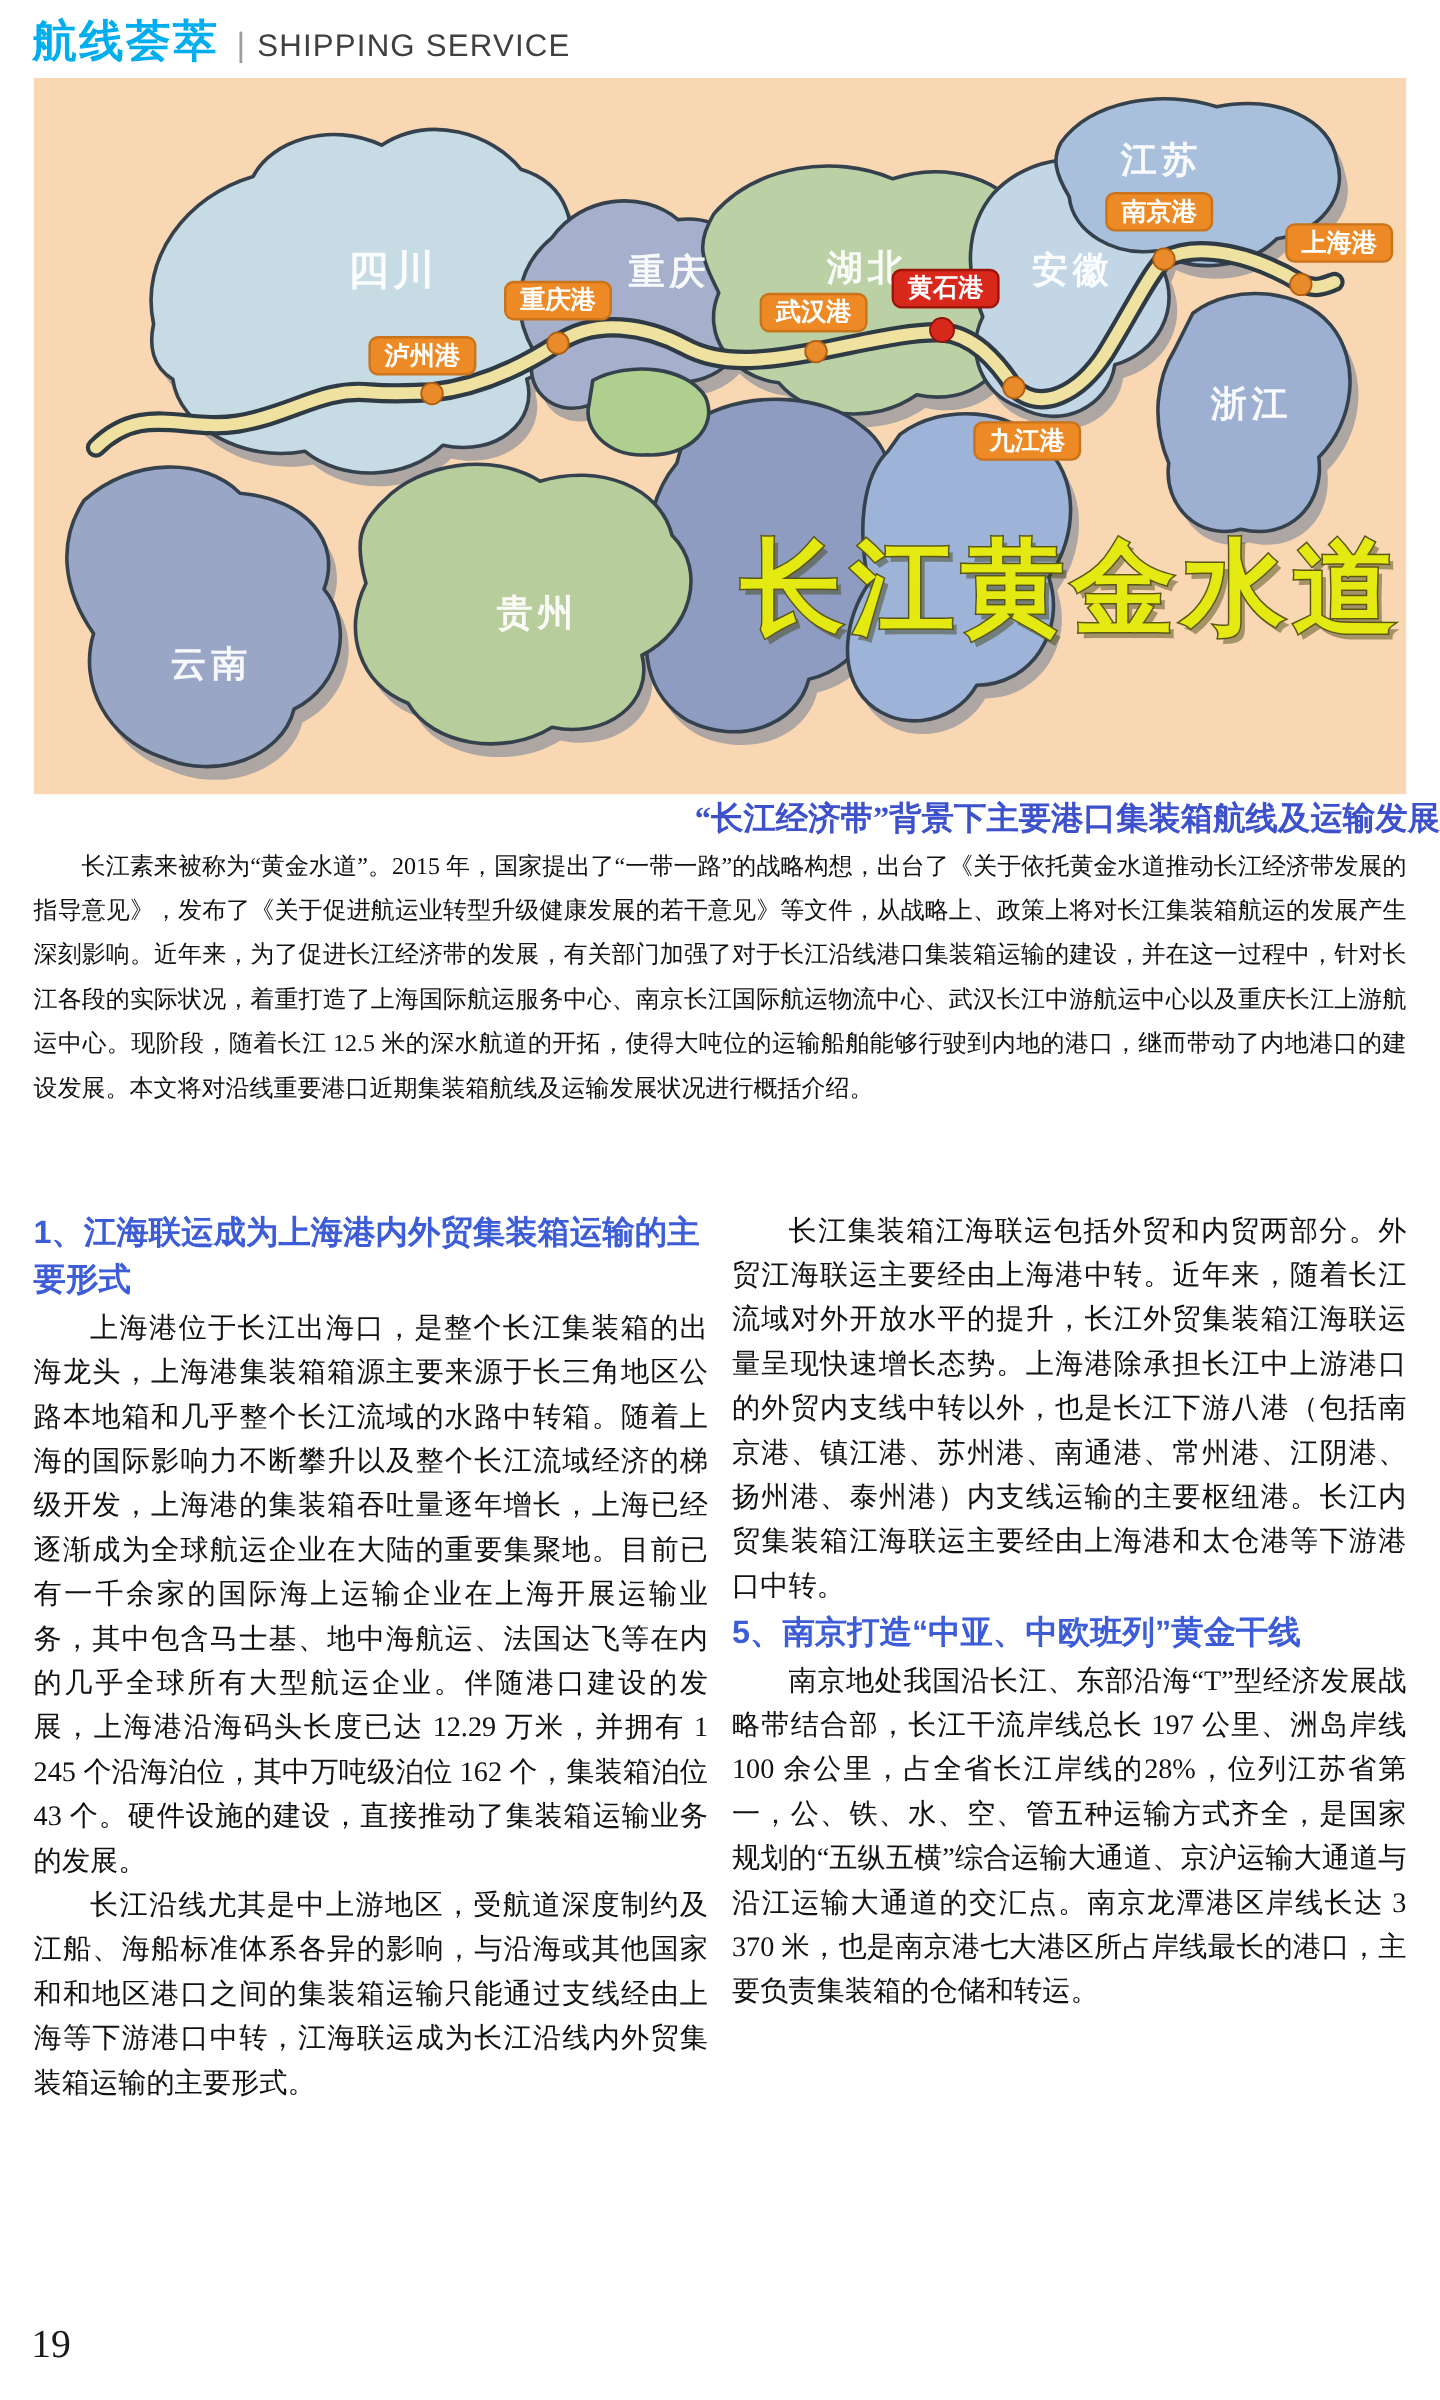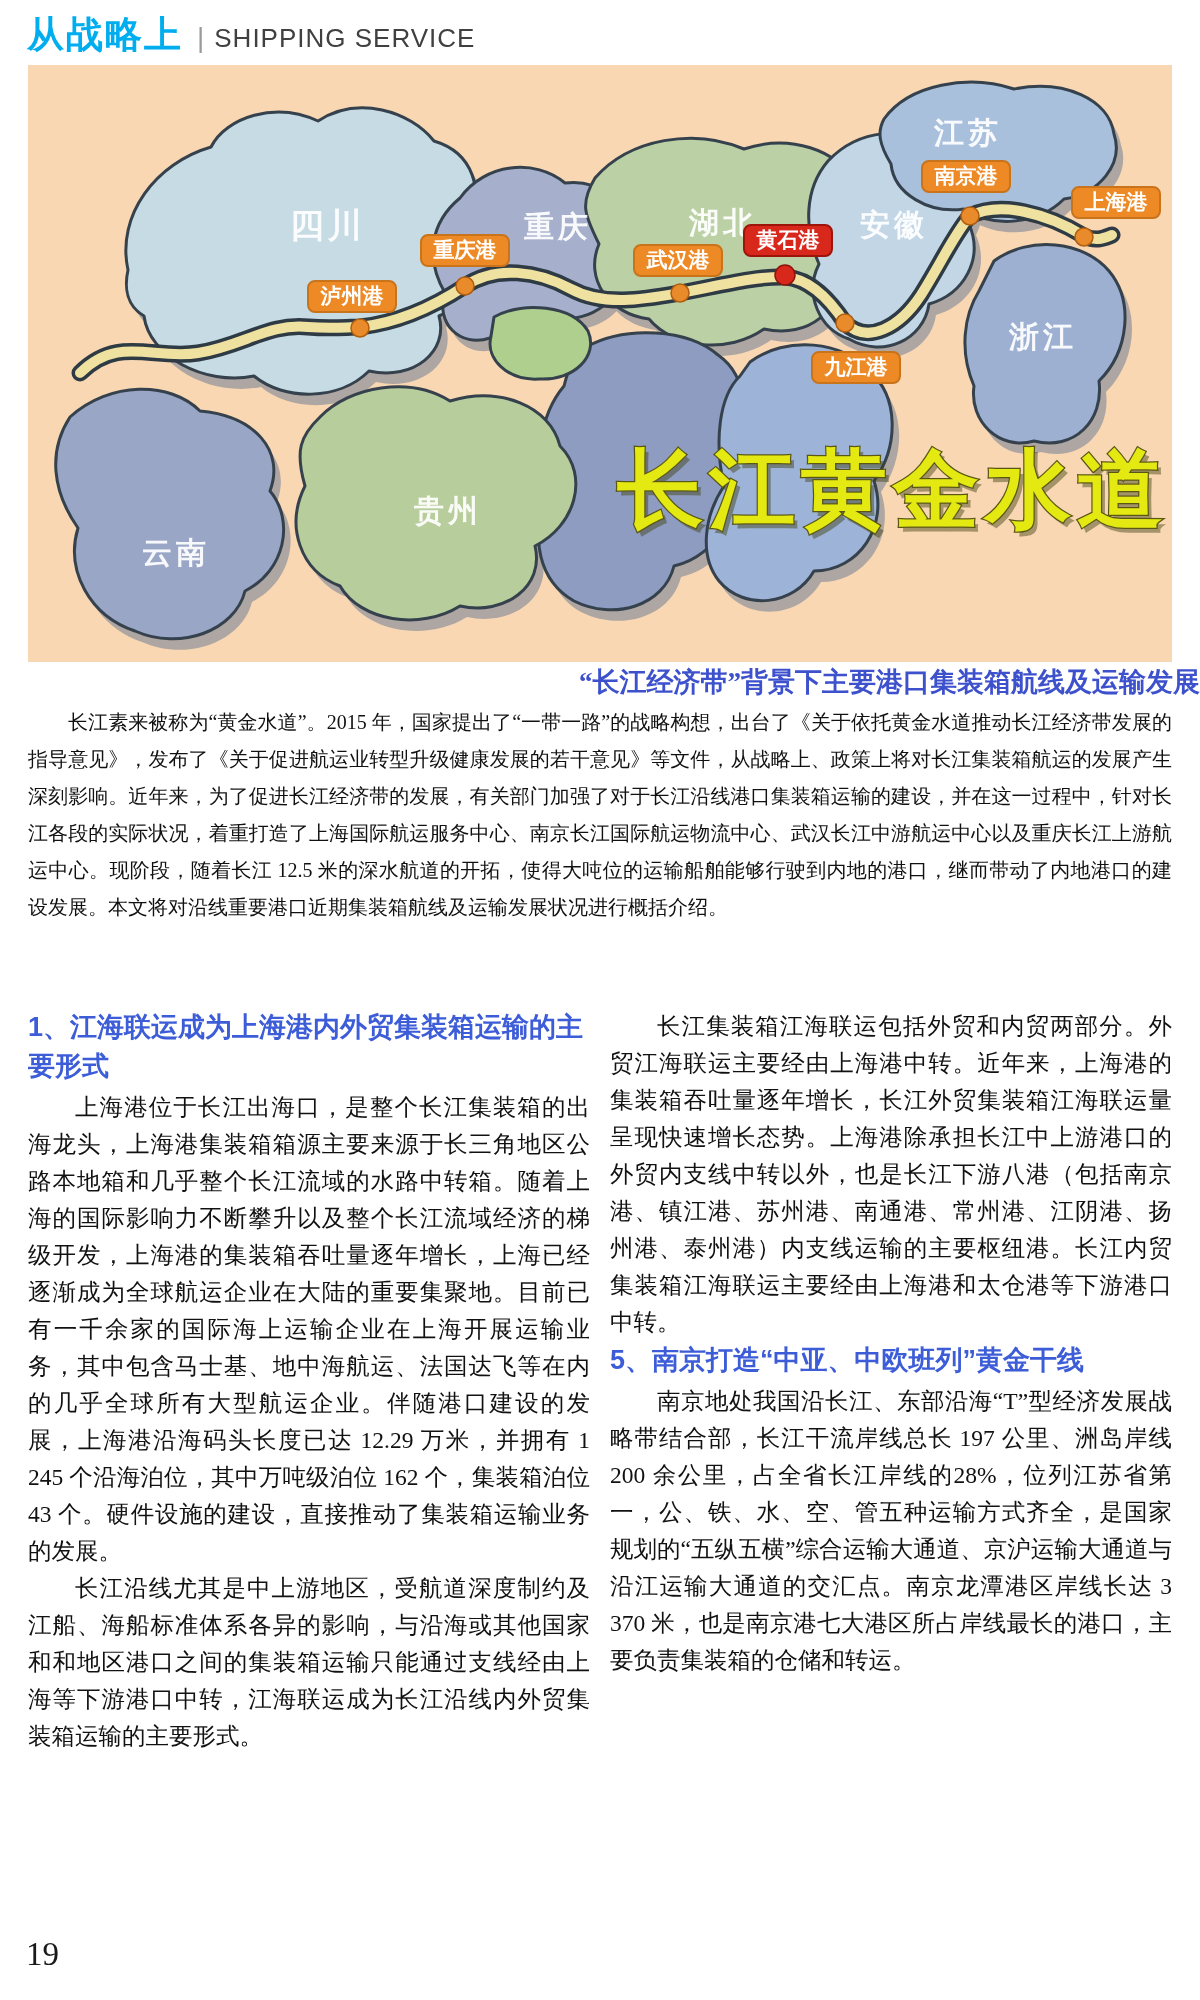--- a/index.html
+++ b/index.html
@@ -71,21 +71,21 @@
     font-size:86px; font-weight:bold; fill:#3f3f10; opacity:.45;
     letter-spacing:6px; text-anchor:middle;
   }
 </style>
 </head>
 <body>
 
 <div class="page">
 
   <div class="hdr">
-    <span class="zh">从战略上</span>
+    <span class="zh">航线荟萃</span>
     <span class="sep">|</span>
     <span class="en">SHIPPING SERVICE</span>
   </div>
 
   <div class="map-wrap">
     <svg width="1144" height="597" viewBox="0 0 1144 597">
       <defs>
         <path id="p-sichuan" d="M 100,205 C 88,150 128,98 183,82 C 198,52 248,36 290,56 C 330,30 382,46 406,76 C 446,88 456,126 441,161 C 461,196 446,236 411,251 C 421,286 386,316 341,306 C 311,336 256,336 226,311 C 176,321 121,291 116,251 C 99,241 96,223 100,205 Z"></path>
         <path id="p-chongqing" d="M 432,133 C 457,98 507,93 537,118 C 577,113 602,143 592,178 C 607,213 582,248 547,253 C 532,283 492,293 462,273 C 432,283 407,258 417,228 C 397,193 402,158 432,133 Z"></path>
         <path id="p-cqgreen" d="M 466,252 C 496,236 544,240 560,266 C 571,291 546,316 511,314 C 480,316 457,294 463,271 Z"></path>
@@ -196,21 +196,21 @@
 
   <p class="intro">长江素来被称为“黄金水道”。2015 年，国家提出了“一带一路”的战略构想，出台了《关于依托黄金水道推动长江经济带发展的指导意见》，发布了《关于促进航运业转型升级健康发展的若干意见》等文件，从战略上、政策上将对长江集装箱航运的发展产生深刻影响。近年来，为了促进长江经济带的发展，有关部门加强了对于长江沿线港口集装箱运输的建设，并在这一过程中，针对长江各段的实际状况，着重打造了上海国际航运服务中心、南京长江国际航运物流中心、武汉长江中游航运中心以及重庆长江上游航运中心。现阶段，随着长江 12.5 米的深水航道的开拓，使得大吨位的运输船舶能够行驶到内地的港口，继而带动了内地港口的建设发展。本文将对沿线重要港口近期集装箱航线及运输发展状况进行概括介绍。</p>
 
   <div class="columns">
     <div class="col">
       <h2>1、江海联运成为上海港内外贸集装箱运输的主要形式</h2>
       <p>上海港位于长江出海口，是整个长江集装箱的出海龙头，上海港集装箱箱源主要来源于长三角地区公路本地箱和几乎整个长江流域的水路中转箱。随着上海的国际影响力不断攀升以及整个长江流域经济的梯级开发，上海港的集装箱吞吐量逐年增长，上海已经逐渐成为全球航运企业在大陆的重要集聚地。目前已有一千余家的国际海上运输企业在上海开展运输业务，其中包含马士基、地中海航运、法国达飞等在内的几乎全球所有大型航运企业。伴随港口建设的发展，上海港沿海码头长度已达 12.29 万米，并拥有 1 245 个沿海泊位，其中万吨级泊位 162 个，集装箱泊位 43 个。硬件设施的建设，直接推动了集装箱运输业务的发展。</p>
       <p>长江沿线尤其是中上游地区，受航道深度制约及江船、海船标准体系各异的影响，与沿海或其他国家和和地区港口之间的集装箱运输只能通过支线经由上海等下游港口中转，江海联运成为长江沿线内外贸集装箱运输的主要形式。</p>
     </div>
     <div class="col">
-      <p>长江集装箱江海联运包括外贸和内贸两部分。外贸江海联运主要经由上海港中转。近年来，上海港的集装箱吞吐量逐年增长，长江外贸集装箱江海联运量呈现快速增长态势。上海港除承担长江中上游港口的外贸内支线中转以外，也是长江下游八港（包括南京港、镇江港、苏州港、南通港、常州港、江阴港、扬州港、泰州港）内支线运输的主要枢纽港。长江内贸集装箱江海联运主要经由上海港和太仓港等下游港口中转。</p>
+      <p>长江集装箱江海联运包括外贸和内贸两部分。外贸江海联运主要经由上海港中转。近年来，随着长江流域对外开放水平的提升，长江外贸集装箱江海联运量呈现快速增长态势。上海港除承担长江中上游港口的外贸内支线中转以外，也是长江下游八港（包括南京港、镇江港、苏州港、南通港、常州港、江阴港、扬州港、泰州港）内支线运输的主要枢纽港。长江内贸集装箱江海联运主要经由上海港和太仓港等下游港口中转。</p>
       <h2>5、南京打造“中亚、中欧班列”黄金干线</h2>
-      <p>南京地处我国沿长江、东部沿海“T”型经济发展战略带结合部，长江干流岸线总长 197 公里、洲岛岸线 200 余公里，占全省长江岸线的28%，位列江苏省第一，公、铁、水、空、管五种运输方式齐全，是国家规划的“五纵五横”综合运输大通道、京沪运输大通道与沿江运输大通道的交汇点。南京龙潭港区岸线长达 3 370 米，也是南京港七大港区所占岸线最长的港口，主要负责集装箱的仓储和转运。</p>
+      <p>南京地处我国沿长江、东部沿海“T”型经济发展战略带结合部，长江干流岸线总长 197 公里、洲岛岸线 100 余公里，占全省长江岸线的28%，位列江苏省第一，公、铁、水、空、管五种运输方式齐全，是国家规划的“五纵五横”综合运输大通道、京沪运输大通道与沿江运输大通道的交汇点。南京龙潭港区岸线长达 3 370 米，也是南京港七大港区所占岸线最长的港口，主要负责集装箱的仓储和转运。</p>
     </div>
   </div>
 
   <div class="pageno">19</div>
 
 </div>
 
 </body></html>

